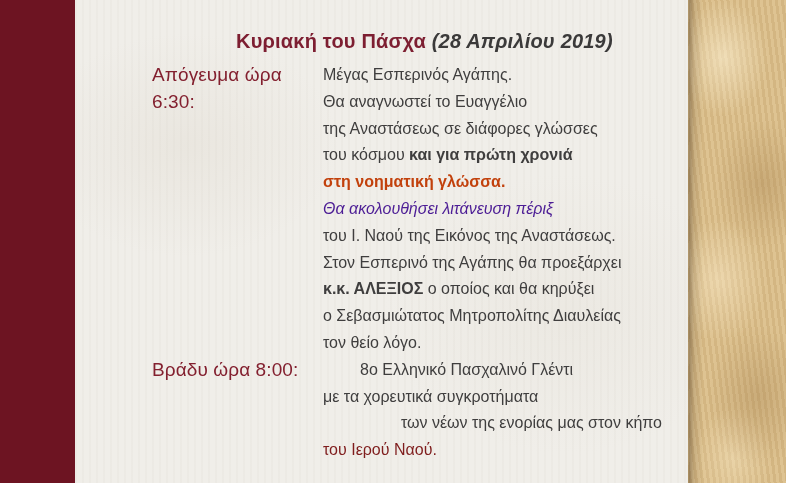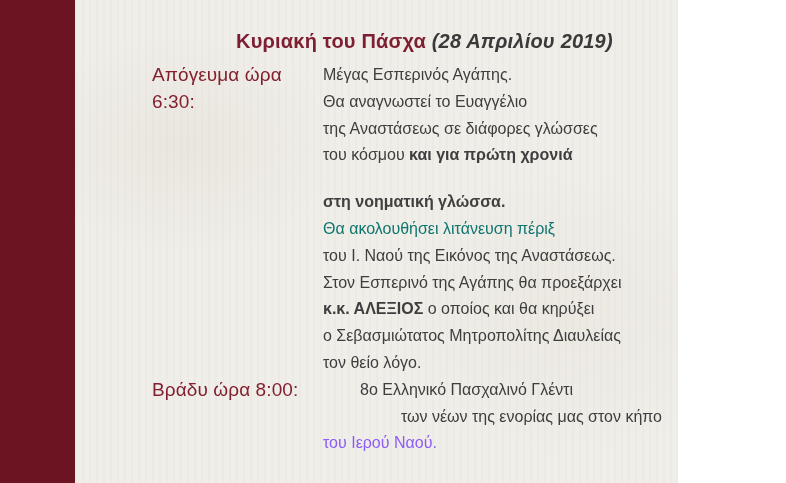--- a/index.html
+++ b/index.html
@@ -2,21 +2,21 @@
 <html><head>
 <meta charset="utf-8">
 <style>
   html, body { margin: 0; padding: 0; }
   body {
     font-family: "Liberation Sans", sans-serif;
     background: #ffffff;
   }
   .canvas {
     position: relative;
-    width: 678px;
+    width: 786px;
     height: 483px;
     overflow: hidden;
     background: #f0eee9;
   }
   
   .paper {
     position: absolute;
     left: 75px; top: 0;
     width: 613px; height: 483px;
     background-color: #f0eee9;
@@ -90,31 +90,32 @@
   </div>
 
   <div class="schedule" id="schedule">
       <div class="entry">
         <div class="entry-label" style="color: rgb(131, 32, 47);">Απόγευμα ώρα 6:30:</div>
         <div class="entry-lines">
           <div class="line" style="color: rgb(63, 62, 62);"><span class="seg">Μέγας Εσπερινός Αγάπης.</span></div>
           <div class="line" style="color: rgb(63, 62, 62);"><span class="seg">Θα αναγνωστεί το Ευαγγέλιο</span></div>
           <div class="line" style="color: rgb(63, 62, 62);"><span class="seg">της Αναστάσεως σε διάφορες γλώσσες</span></div>
           <div class="line" style="color: rgb(63, 62, 62);"><span class="seg">του κόσμου </span><span class="seg-b">και για πρώτη χρονιά</span></div>
-          <div class="line" style="color: #404040; margin-top: 20px;"><span class="seg-b">στη νοηματική γλώσσα.</span></div>
-          <div class="line" style="color: #0f766e;"><span class="seg">Θα ακολουθήσει λιτάνευση πέριξ</span></div>
+          <div class="line" style="color: #c2410c;"><span class="seg-b">στη νοηματική γλώσσα.</span></div>
+          <div class="line" style="color: #4c1d95; font-style: italic;"><span class="seg">Θα ακολουθήσει λιτάνευση πέριξ</span></div>
           <div class="line" style="color: rgb(63, 62, 62);"><span class="seg">του Ι. Ναού της Εικόνος της Αναστάσεως.</span></div>
           <div class="line" style="color: rgb(63, 62, 62);"><span class="seg">Στον Εσπερινό της Αγάπης θα προεξάρχει</span></div>
           <div class="line" style="color: rgb(63, 62, 62);"><span class="seg-b">κ.κ. ΑΛΕΞΙΟΣ</span><span class="seg"> ο οποίος και θα κηρύξει</span></div>
           <div class="line" style="color: rgb(63, 62, 62);"><span class="seg">ο Σεβασμιώτατος Μητροπολίτης Διαυλείας</span></div>
           <div class="line" style="color: rgb(63, 62, 62);"><span class="seg">τον θείο λόγο.</span></div>
         </div>
       </div>
       <div class="entry">
         <div class="entry-label" style="color: rgb(131, 32, 47);">Βράδυ ώρα 8:00:</div>
         <div class="entry-lines">
           <div class="line" style="color: rgb(63, 62, 62); margin-left: 37px;"><span class="seg">8ο Ελληνικό Πασχαλινό Γλέντι</span></div>
+          <div class="line" style="color: rgb(63, 62, 62);"><span class="seg">με τα χορευτικά συγκροτήματα</span></div>
           <div class="line" style="color: rgb(63, 62, 62); text-align: right;"><span class="seg">των νέων της ενορίας μας στον κήπο</span></div>
-          <div class="line" style="color: #8b5cf6;"><span class="seg">του Ιερού Ναού.</span></div>
+          <div class="line" style="color: #7f1d1d;"><span class="seg">του Ιερού Ναού.</span></div>
         </div>
       </div>
     </div>
 </div>
 
 </body></html>

